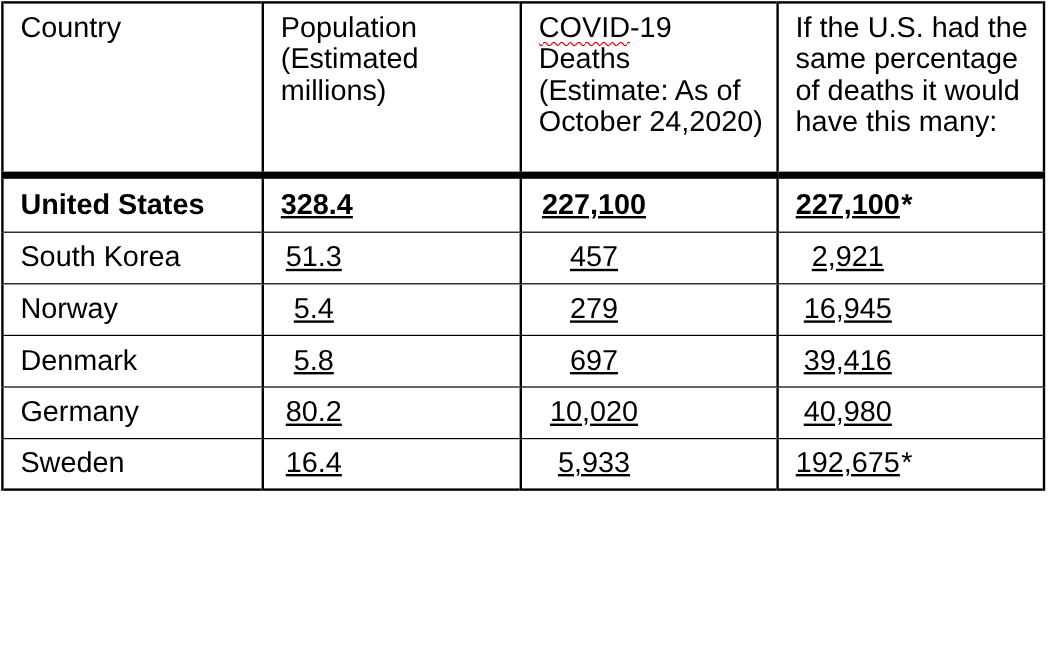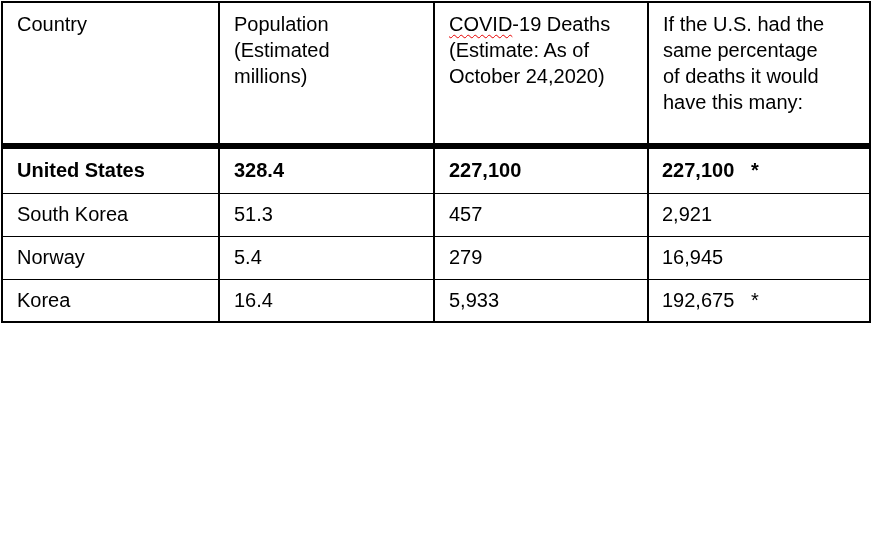--- a/index.html
+++ b/index.html
@@ -15,40 +15,40 @@
     table-layout: fixed;
     width: 868px;
     margin: 1px 0 0 1px;
     border: 2px solid #000;
   }
   th, td {
     border-left: 2px solid #000;
     border-right: 2px solid #000;
     border-top: 1px solid #000;
     border-bottom: 1px solid #000;
-    font-size: 20px;
+    font-size: 24px;
     text-align: left;
     padding-left: 14px;
     overflow: hidden;
   }
   th {
     font-weight: 400;
     vertical-align: top;
     padding-top: 8px;
     padding-right: 6px;
     line-height: 26px;
     height: 144px;
     border-bottom: 6px solid #000;
     white-space: pre-line;
   }
   td { vertical-align: middle; height: 43px; margin-left: 24px; }
   tr.row-us td { height: 47px; }
   tr.bold td { font-weight: 700; }
   td.col-equiv { padding-left: 13px; }
-  .numbox { display: inline-block; text-align: left; white-space: nowrap; }
+  .numbox { display: inline-block; text-align: center; white-space: nowrap; text-decoration: underline; }
   .w-pop    { width: 55px; }
   .w-deaths { width: 92px; }
   .w-equiv  { width: 89px; }
   .misspelled {
     text-decoration: underline;
     text-decoration-style: wavy;
     text-decoration-color: #e60000; 
     text-decoration-thickness: 1px;
     text-underline-offset: 3px;
     text-decoration-skip-ink: none;
@@ -99,19 +99,31 @@
       <td class="col-deaths"><span class="numbox w-deaths">457</span></td>
       <td class="col-equiv"><span class="numbox w-equiv">2,921</span></td>
     </tr>
     <tr>
       <td class="col-country"><span>Norway</span></td>
       <td class="col-pop"><span class="numbox w-pop">5.4</span></td>
       <td class="col-deaths"><span class="numbox w-deaths">279</span></td>
       <td class="col-equiv"><span class="numbox w-equiv">16,945</span></td>
     </tr>
     <tr>
-      <td class="col-country"><span>Korea</span></td>
+      <td class="col-country"><span>Denmark</span></td>
+      <td class="col-pop"><span class="numbox w-pop">5.8</span></td>
+      <td class="col-deaths"><span class="numbox w-deaths">697</span></td>
+      <td class="col-equiv"><span class="numbox w-equiv">39,416</span></td>
+    </tr>
+    <tr>
+      <td class="col-country"><span>Germany</span></td>
+      <td class="col-pop"><span class="numbox w-pop">80.2</span></td>
+      <td class="col-deaths"><span class="numbox w-deaths">10,020</span></td>
+      <td class="col-equiv"><span class="numbox w-equiv">40,980</span></td>
+    </tr>
+    <tr>
+      <td class="col-country"><span>Sweden</span></td>
       <td class="col-pop"><span class="numbox w-pop">16.4</span></td>
       <td class="col-deaths"><span class="numbox w-deaths">5,933</span></td>
       <td class="col-equiv"><span class="numbox w-equiv">192,675</span><span>*</span></td>
     </tr>
   </tbody>
 </table>
 
 </body></html>

